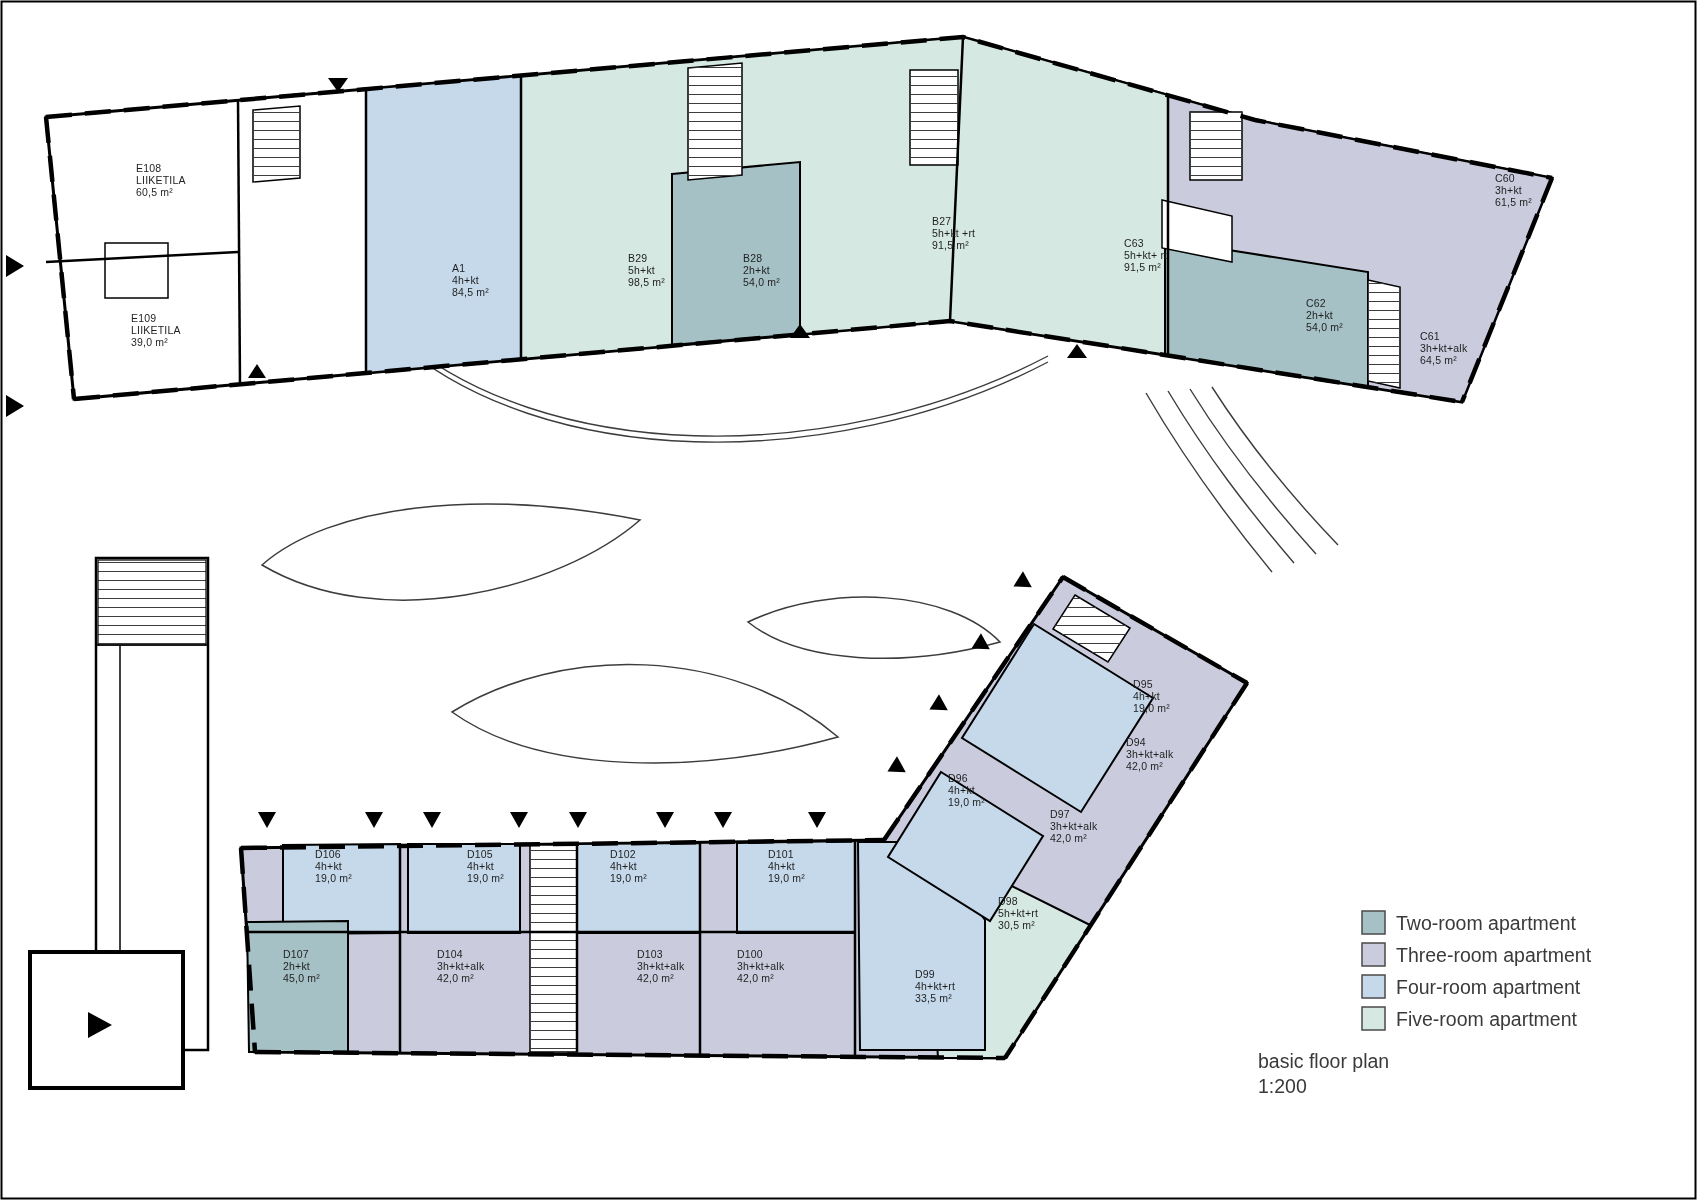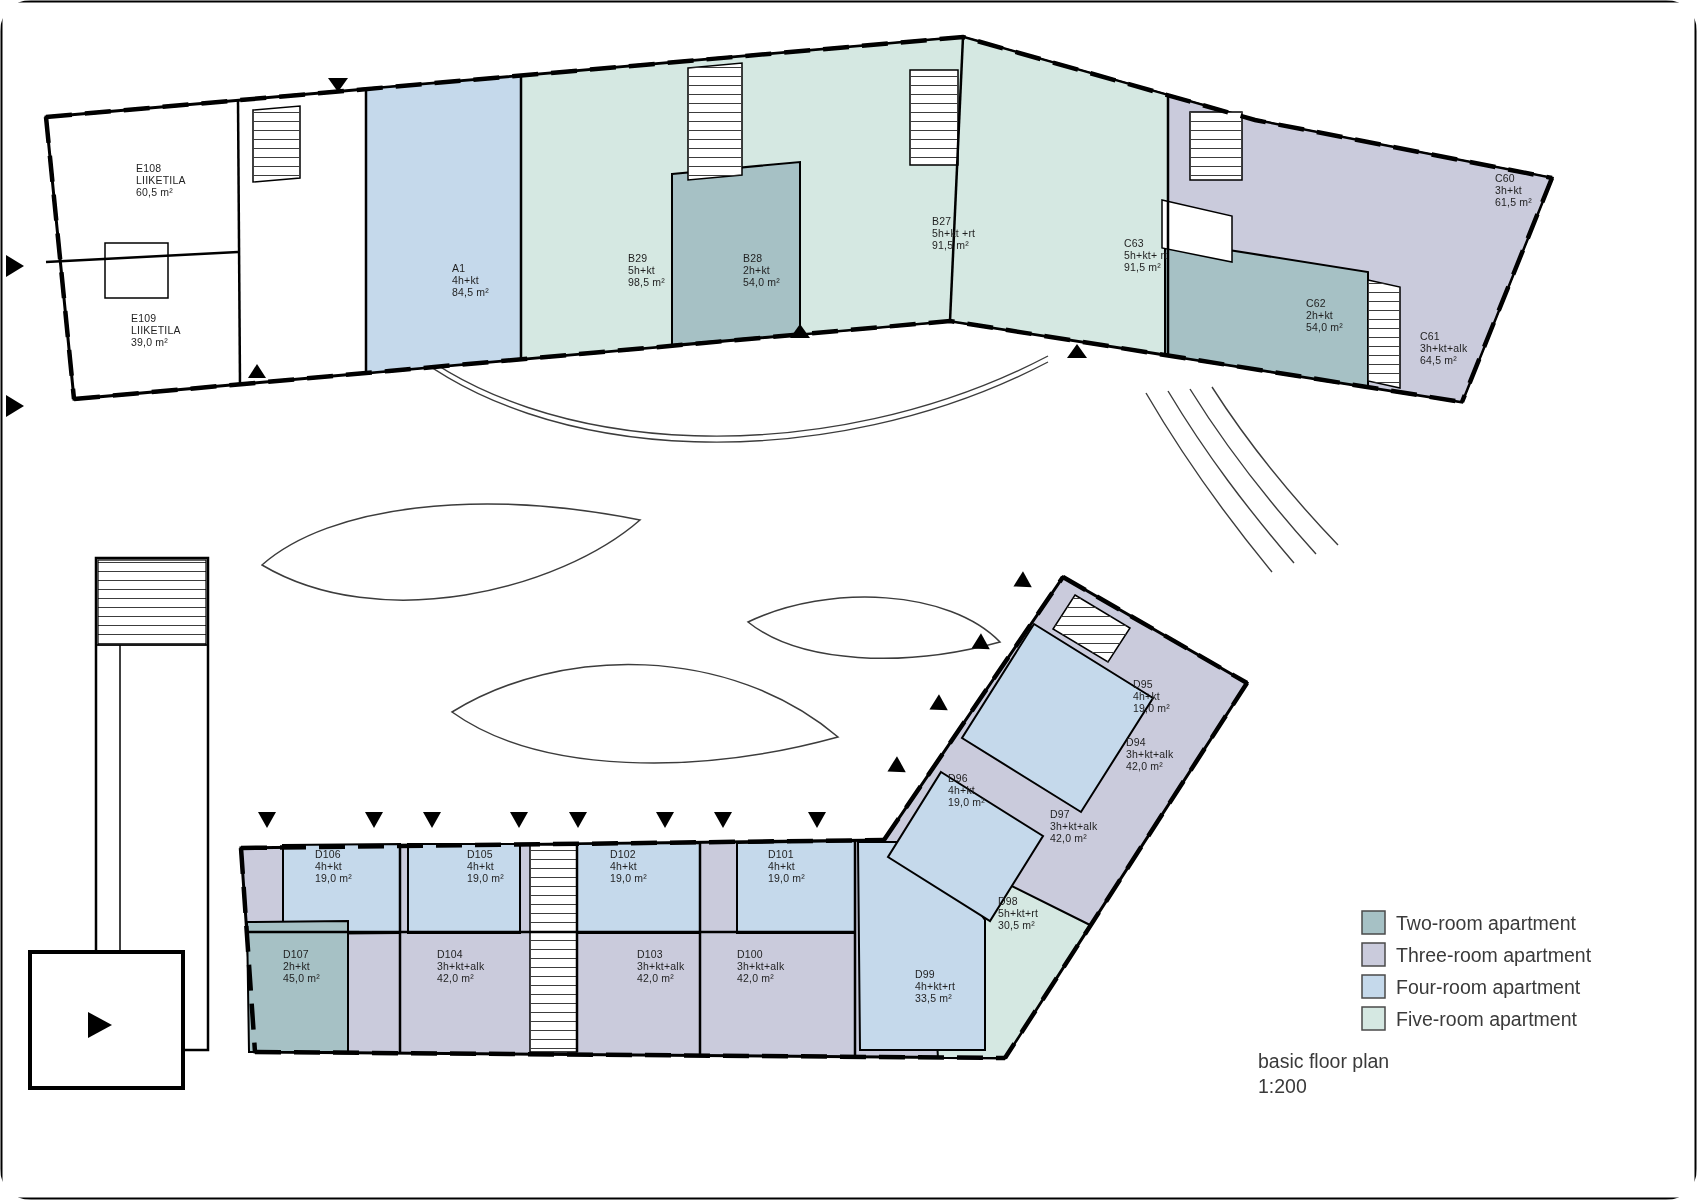--- a/index.html
+++ b/index.html
@@ -1,17 +1,17 @@
 <!DOCTYPE html>
 <html><head>
 <meta charset="utf-8">
 <style>
   html,body{margin:0;padding:0;background:#ffffff;}
   .page{position:relative;width:1697px;height:1200px;background:#ffffff;overflow:hidden;
-        font-family:"Liberation Sans",sans-serif;border-radius:31px;}
+        font-family:"Liberation Sans",sans-serif;}
   svg{position:absolute;left:0;top:0;}
   text{font-family:"Liberation Sans",sans-serif;fill:#1f1f1f;}
   .unit-label{font-size:10.5px;letter-spacing:.2px;}
   .legend-label{font-size:19.5px;fill:#3a3a3a;}
   .title-label{font-size:19.5px;fill:#3a3a3a;}
 </style>
 </head>
 <body>
 
 <div class="page">

